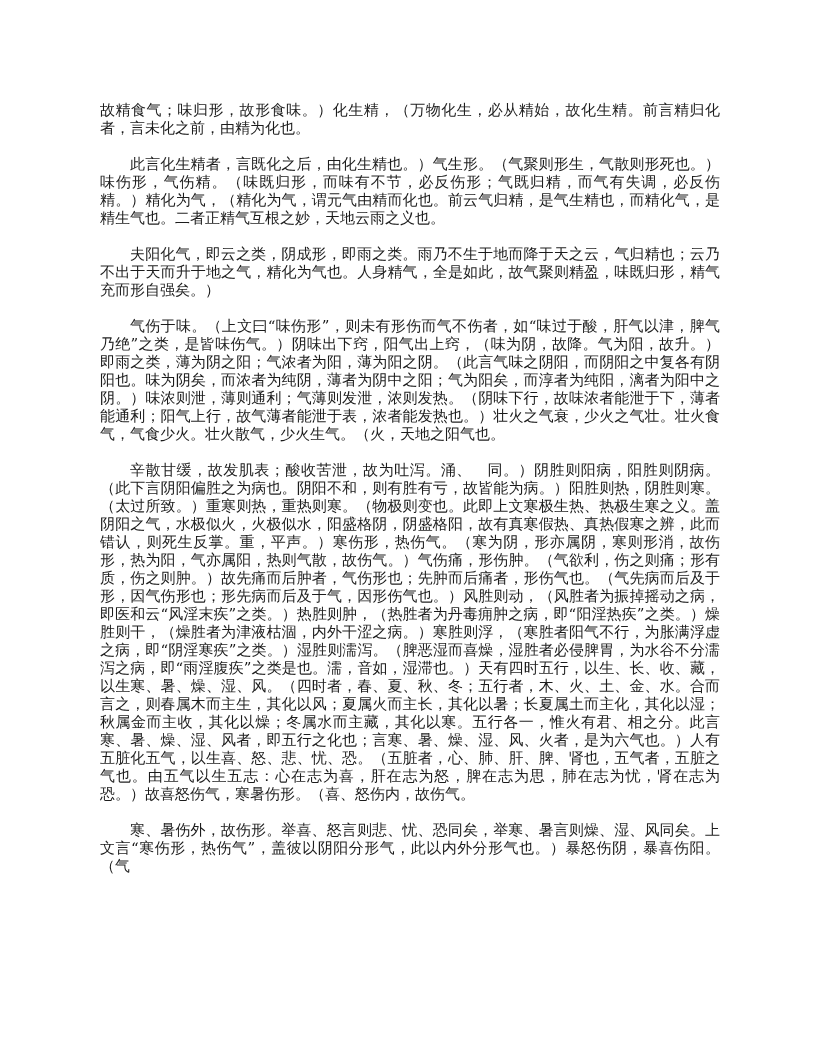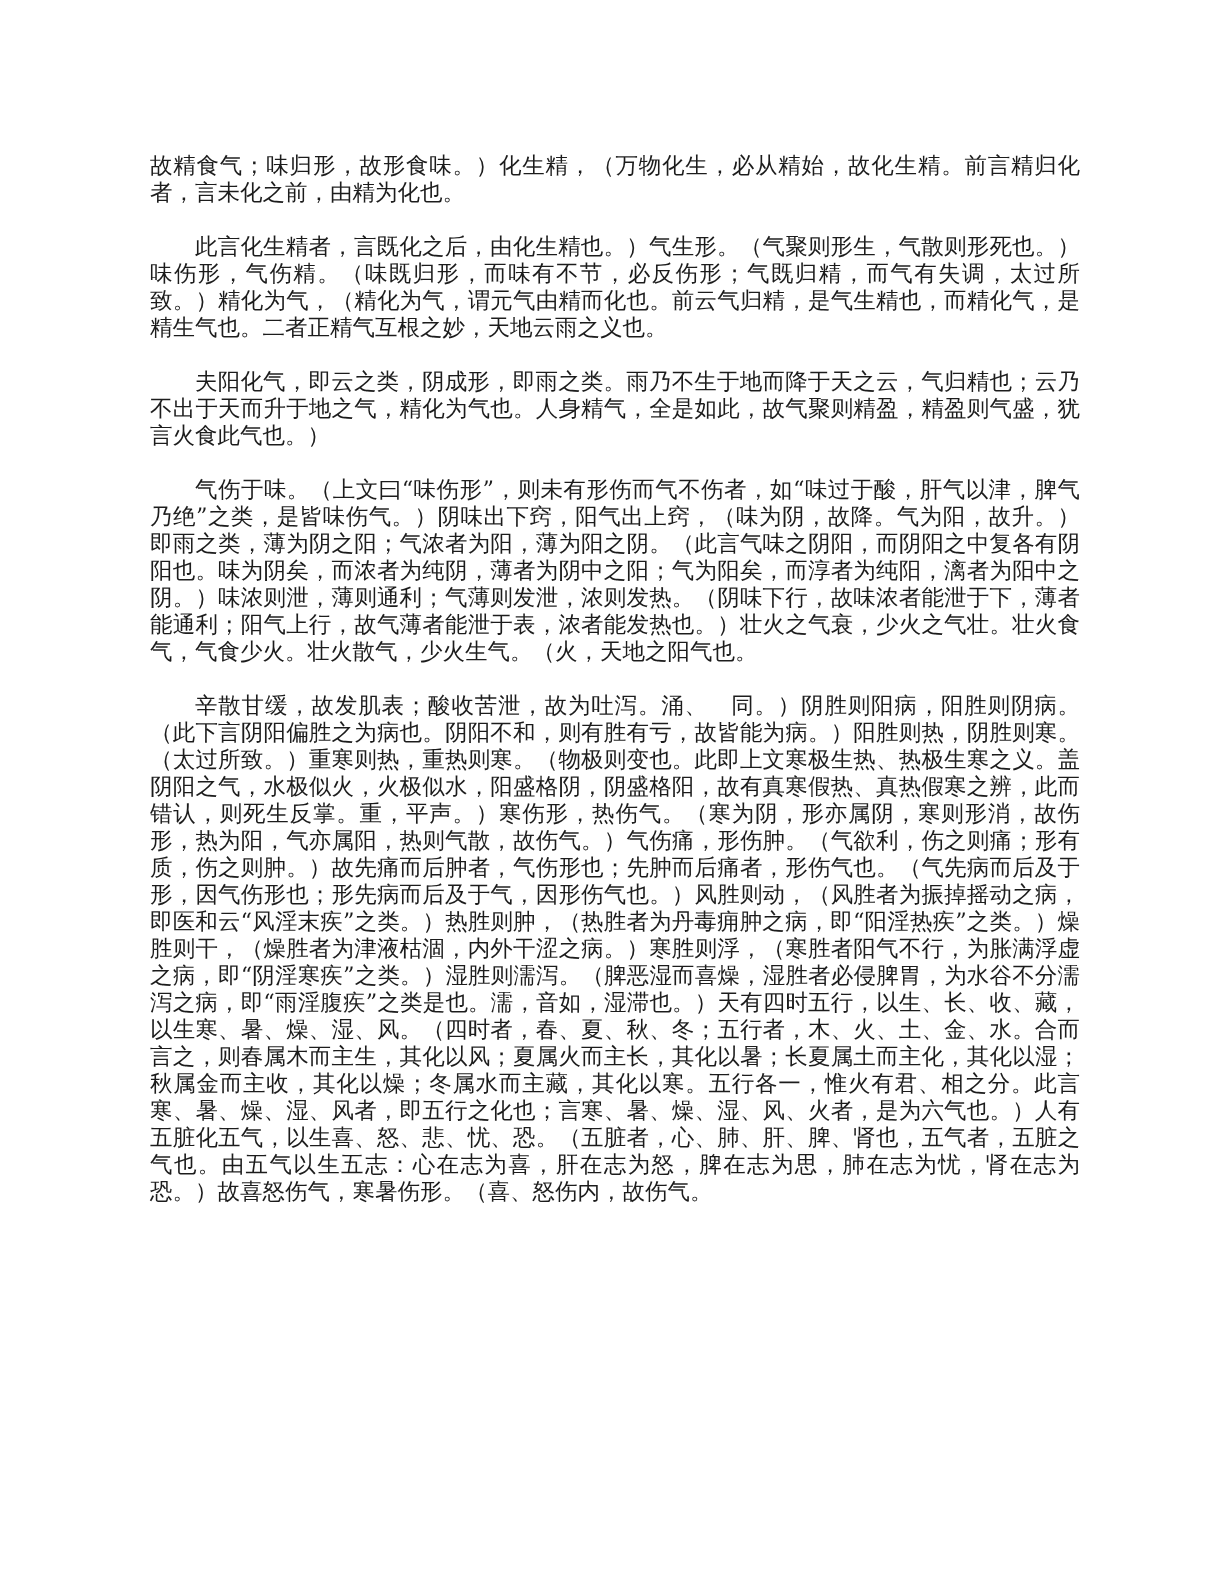--- a/index.html
+++ b/index.html
@@ -33,18 +33,19 @@
   .content p.indent {
     text-indent: 2em;
   }
 </style>
 </head>
 <body>
 
 <div class="page">
   <div class="content">
     <p>故精食气；味归形，故形食味。）化生精，（万物化生，必从精始，故化生精。前言精归化者，言未化之前，由精为化也。</p>
-    <p class="indent">此言化生精者，言既化之后，由化生精也。）气生形。（气聚则形生，气散则形死也。）味伤形，气伤精。（味既归形，而味有不节，必反伤形；气既归精，而气有失调，太过所致。）精化为气，（精化为气，谓元气由精而化也。前云气归精，是气生精也，而精化气，是精生气也。二者正精气互根之妙，天地云雨之义也。</p>
-    <p class="indent">夫阳化气，即云之类，阴成形，即雨之类。雨乃不生于地而降于天之云，气归精也；云乃不出于天而升于地之气，精化为气也。人身精气，全是如此，故气聚则精盈，精盈则气盛，犹言火食此气也。）</p>
+    <p class="indent">此言化生精者，言既化之后，由化生精也。）气生形。（气聚则形生，气散则形死也。）味伤形，气伤精。（味既归形，而味有不节，必反伤形；气既归精，而气有失调，必反伤精。）精化为气，（精化为气，谓元气由精而化也。前云气归精，是气生精也，而精化气，是精生气也。二者正精气互根之妙，天地云雨之义也。</p>
+    <p class="indent">夫阳化气，即云之类，阴成形，即雨之类。雨乃不生于地而降于天之云，气归精也；云乃不出于天而升于地之气，精化为气也。人身精气，全是如此，故气聚则精盈，味既归形，精气充而形自强矣。）</p>
     <p class="indent">气伤于味。（上文曰“味伤形”，则未有形伤而气不伤者，如“味过于酸，肝气以津，脾气乃绝”之类，是皆味伤气。）阴味出下窍，阳气出上窍，（味为阴，故降。气为阳，故升。）即雨之类，薄为阴之阳；气浓者为阳，薄为阳之阴。（此言气味之阴阳，而阴阳之中复各有阴阳也。味为阴矣，而浓者为纯阴，薄者为阴中之阳；气为阳矣，而淳者为纯阳，漓者为阳中之阴。）味浓则泄，薄则通利；气薄则发泄，浓则发热。（阴味下行，故味浓者能泄于下，薄者能通利；阳气上行，故气薄者能泄于表，浓者能发热也。）壮火之气衰，少火之气壮。壮火食气，气食少火。壮火散气，少火生气。（火，天地之阳气也。</p>
     <p class="indent">辛散甘缓，故发肌表；酸收苦泄，故为吐泻。涌、　同。）阴胜则阳病，阳胜则阴病。（此下言阴阳偏胜之为病也。阴阳不和，则有胜有亏，故皆能为病。）阳胜则热，阴胜则寒。（太过所致。）重寒则热，重热则寒。（物极则变也。此即上文寒极生热、热极生寒之义。盖阴阳之气，水极似火，火极似水，阳盛格阴，阴盛格阳，故有真寒假热、真热假寒之辨，此而错认，则死生反掌。重，平声。）寒伤形，热伤气。（寒为阴，形亦属阴，寒则形消，故伤形，热为阳，气亦属阳，热则气散，故伤气。）气伤痛，形伤肿。（气欲利，伤之则痛；形有质，伤之则肿。）故先痛而后肿者，气伤形也；先肿而后痛者，形伤气也。（气先病而后及于形，因气伤形也；形先病而后及于气，因形伤气也。）风胜则动，（风胜者为振掉摇动之病，即医和云“风淫末疾”之类。）热胜则肿，（热胜者为丹毒痈肿之病，即“阳淫热疾”之类。）燥胜则干，（燥胜者为津液枯涸，内外干涩之病。）寒胜则浮，（寒胜者阳气不行，为胀满浮虚之病，即“阴淫寒疾”之类。）湿胜则濡泻。（脾恶湿而喜燥，湿胜者必侵脾胃，为水谷不分濡泻之病，即“雨淫腹疾”之类是也。濡，音如，湿滞也。）天有四时五行，以生、长、收、藏，以生寒、暑、燥、湿、风。（四时者，春、夏、秋、冬；五行者，木、火、土、金、水。合而言之，则春属木而主生，其化以风；夏属火而主长，其化以暑；长夏属土而主化，其化以湿；秋属金而主收，其化以燥；冬属水而主藏，其化以寒。五行各一，惟火有君、相之分。此言寒、暑、燥、湿、风者，即五行之化也；言寒、暑、燥、湿、风、火者，是为六气也。）人有五脏化五气，以生喜、怒、悲、忧、恐。（五脏者，心、肺、肝、脾、肾也，五气者，五脏之气也。由五气以生五志：心在志为喜，肝在志为怒，脾在志为思，肺在志为忧，肾在志为恐。）故喜怒伤气，寒暑伤形。（喜、怒伤内，故伤气。</p>
+    <p class="indent">寒、暑伤外，故伤形。举喜、怒言则悲、忧、恐同矣，举寒、暑言则燥、湿、风同矣。上文言“寒伤形，热伤气”，盖彼以阴阳分形气，此以内外分形气也。）暴怒伤阴，暴喜伤阳。（气</p>
   </div>
 </div>
 
 </body></html>

